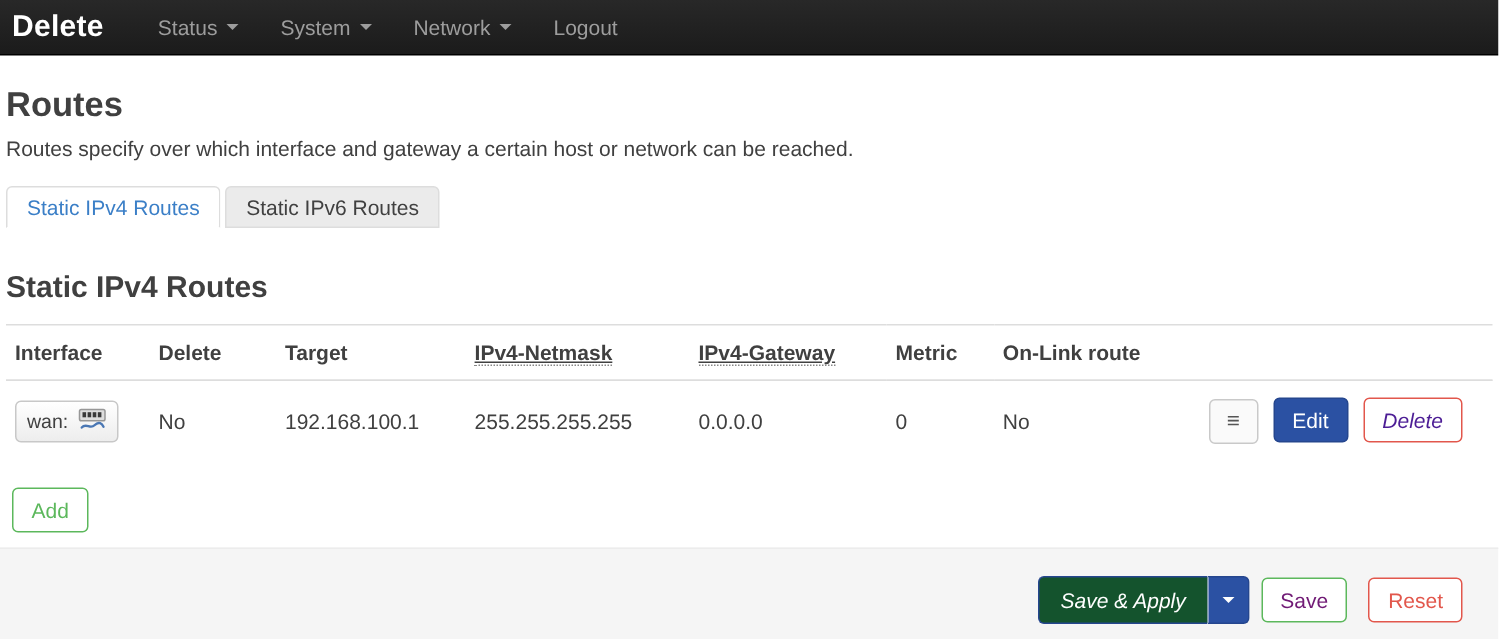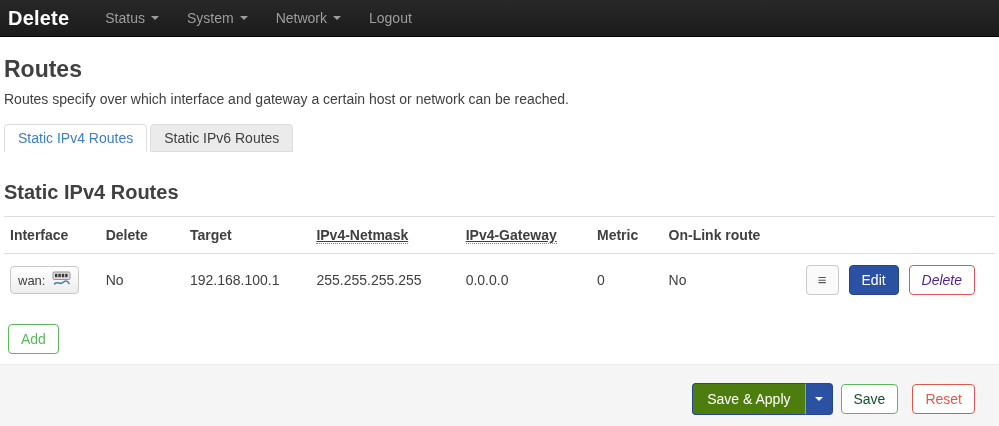--- a/index.html
+++ b/index.html
@@ -83,28 +83,28 @@
     display: inline-flex; align-items: center; justify-content: center;
     font-family: inherit; font-size: 14px; line-height: 16px;
     padding: 6px 12px; border-radius: 4px; border: 1px solid transparent;
     cursor: pointer; background: #fff;
   }
   .btn + .btn { margin-left: 6px; }
   .btn-drag { background: #fafafa; border-color: #c9c9c9; color: #555; padding: 6px 11px; font-size: 15px; }
   .btn-edit { background: #2b51a3; border-color: #25468e; color: #ffffff; }
   .btn-delete { border-color: #e2574c; color: #4c1d95; font-style: italic; }
   .btn-add { border-color: #5cb85c; color: #5cb85c; margin: 18px 0 0 4px; }
-  .btn-save { border-color: #5cb85c; color: #14532d; }
+  .btn-save { border-color: #5cb85c; color: #701a75; }
   .btn-reset { border-color: #e2574c; color: #e2574c; }
 
   
   .split-btn { display: inline-flex; }
   .split-main {
-    background: #4d7c0f; color: #fff; font-size: 14px; padding: 7px 14px;
-    border: 1px solid #25468e; border-right: none; border-radius: 4px 0 0 4px; cursor: pointer;
+    background: #14532d; color: #fff; font-size: 14px; padding: 7px 14px;
+    border: 1px solid #25468e; border-right: none; border-radius: 4px 0 0 4px; cursor: pointer; font-style: italic;
   }
   .split-caret {
     background: #2b51a3; border: 1px solid #25468e; border-left: 1px solid rgba(255,255,255,0.45);
     border-radius: 0 4px 4px 0; padding: 7px 9px; cursor: pointer;
     display: flex; align-items: center;
   }
   .split-caret .caret-white {
     width: 0; height: 0;
     border-left: 4px solid transparent; border-right: 4px solid transparent;
     border-top: 4px solid #ffffff;

